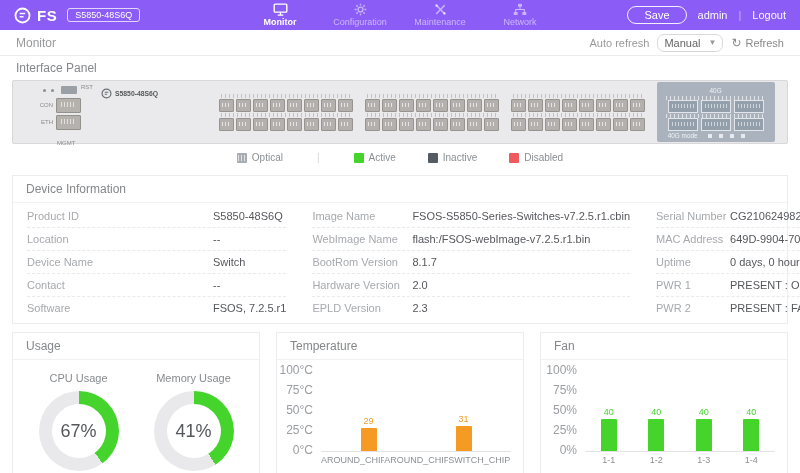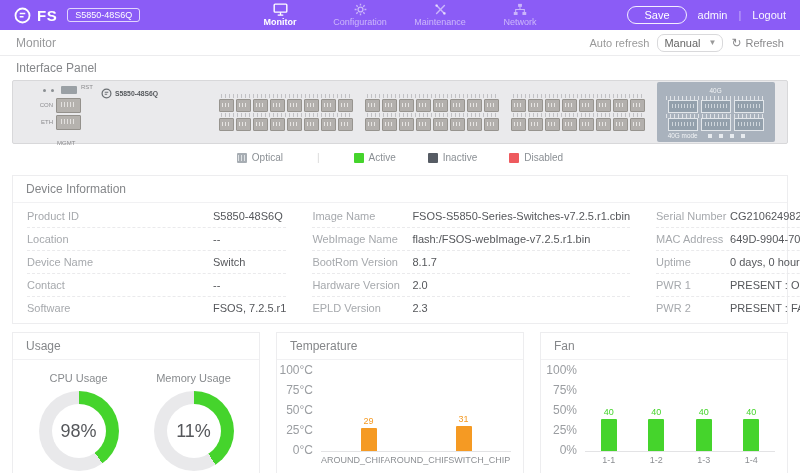--- a/index.html
+++ b/index.html
@@ -420,29 +420,29 @@
   </section>
 
   <div class="bottom-cards">
     <section class="card bc">
       <div class="sec-title">Usage</div>
       <div class="gauges" id="gauges">
           <div class="gauge">
             <div class="gauge-title">CPU Usage</div>
             <div class="donut" style="background: conic-gradient(rgb(69, 212, 44) 40%, rgb(233, 233, 235) 0deg);">
               <div class="hole">
-                <span class="pct">98%</span>
+                <span class="pct">67%</span>
               </div>
             </div>
           </div>
           <div class="gauge">
             <div class="gauge-title">Memory Usage</div>
             <div class="donut" style="background: conic-gradient(rgb(69, 212, 44) 41%, rgb(233, 233, 235) 0deg);">
               <div class="hole">
-                <span class="pct">11%</span>
+                <span class="pct">41%</span>
               </div>
             </div>
           </div>
         </div>
     </section>
     <section class="card bc">
       <div class="sec-title">Temperature</div>
       <div class="bchart" id="temp-chart">
           <div class="baxis">
             <div class="ylabels">

